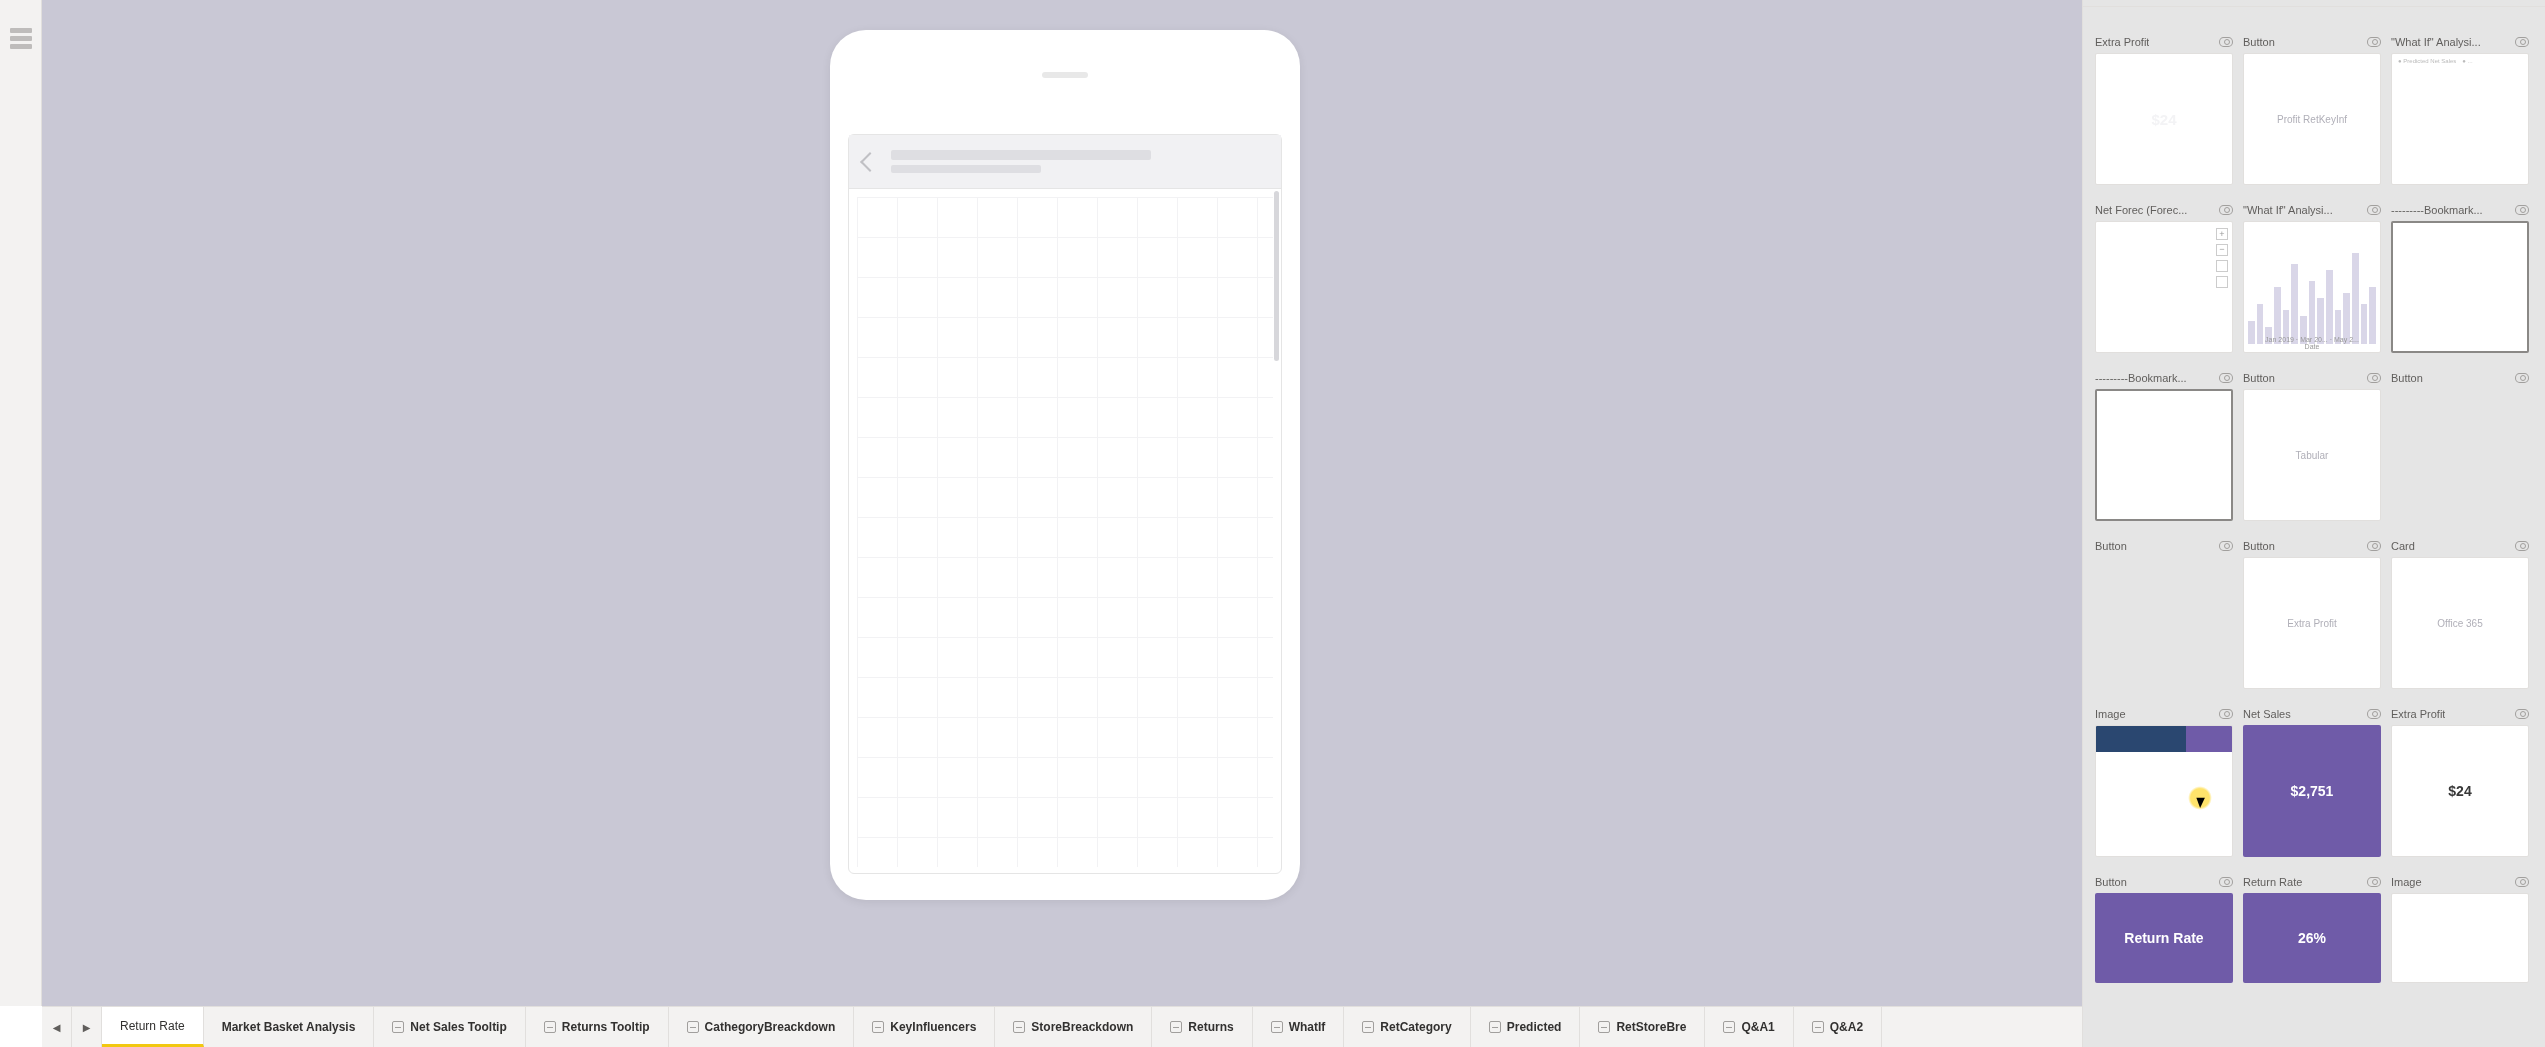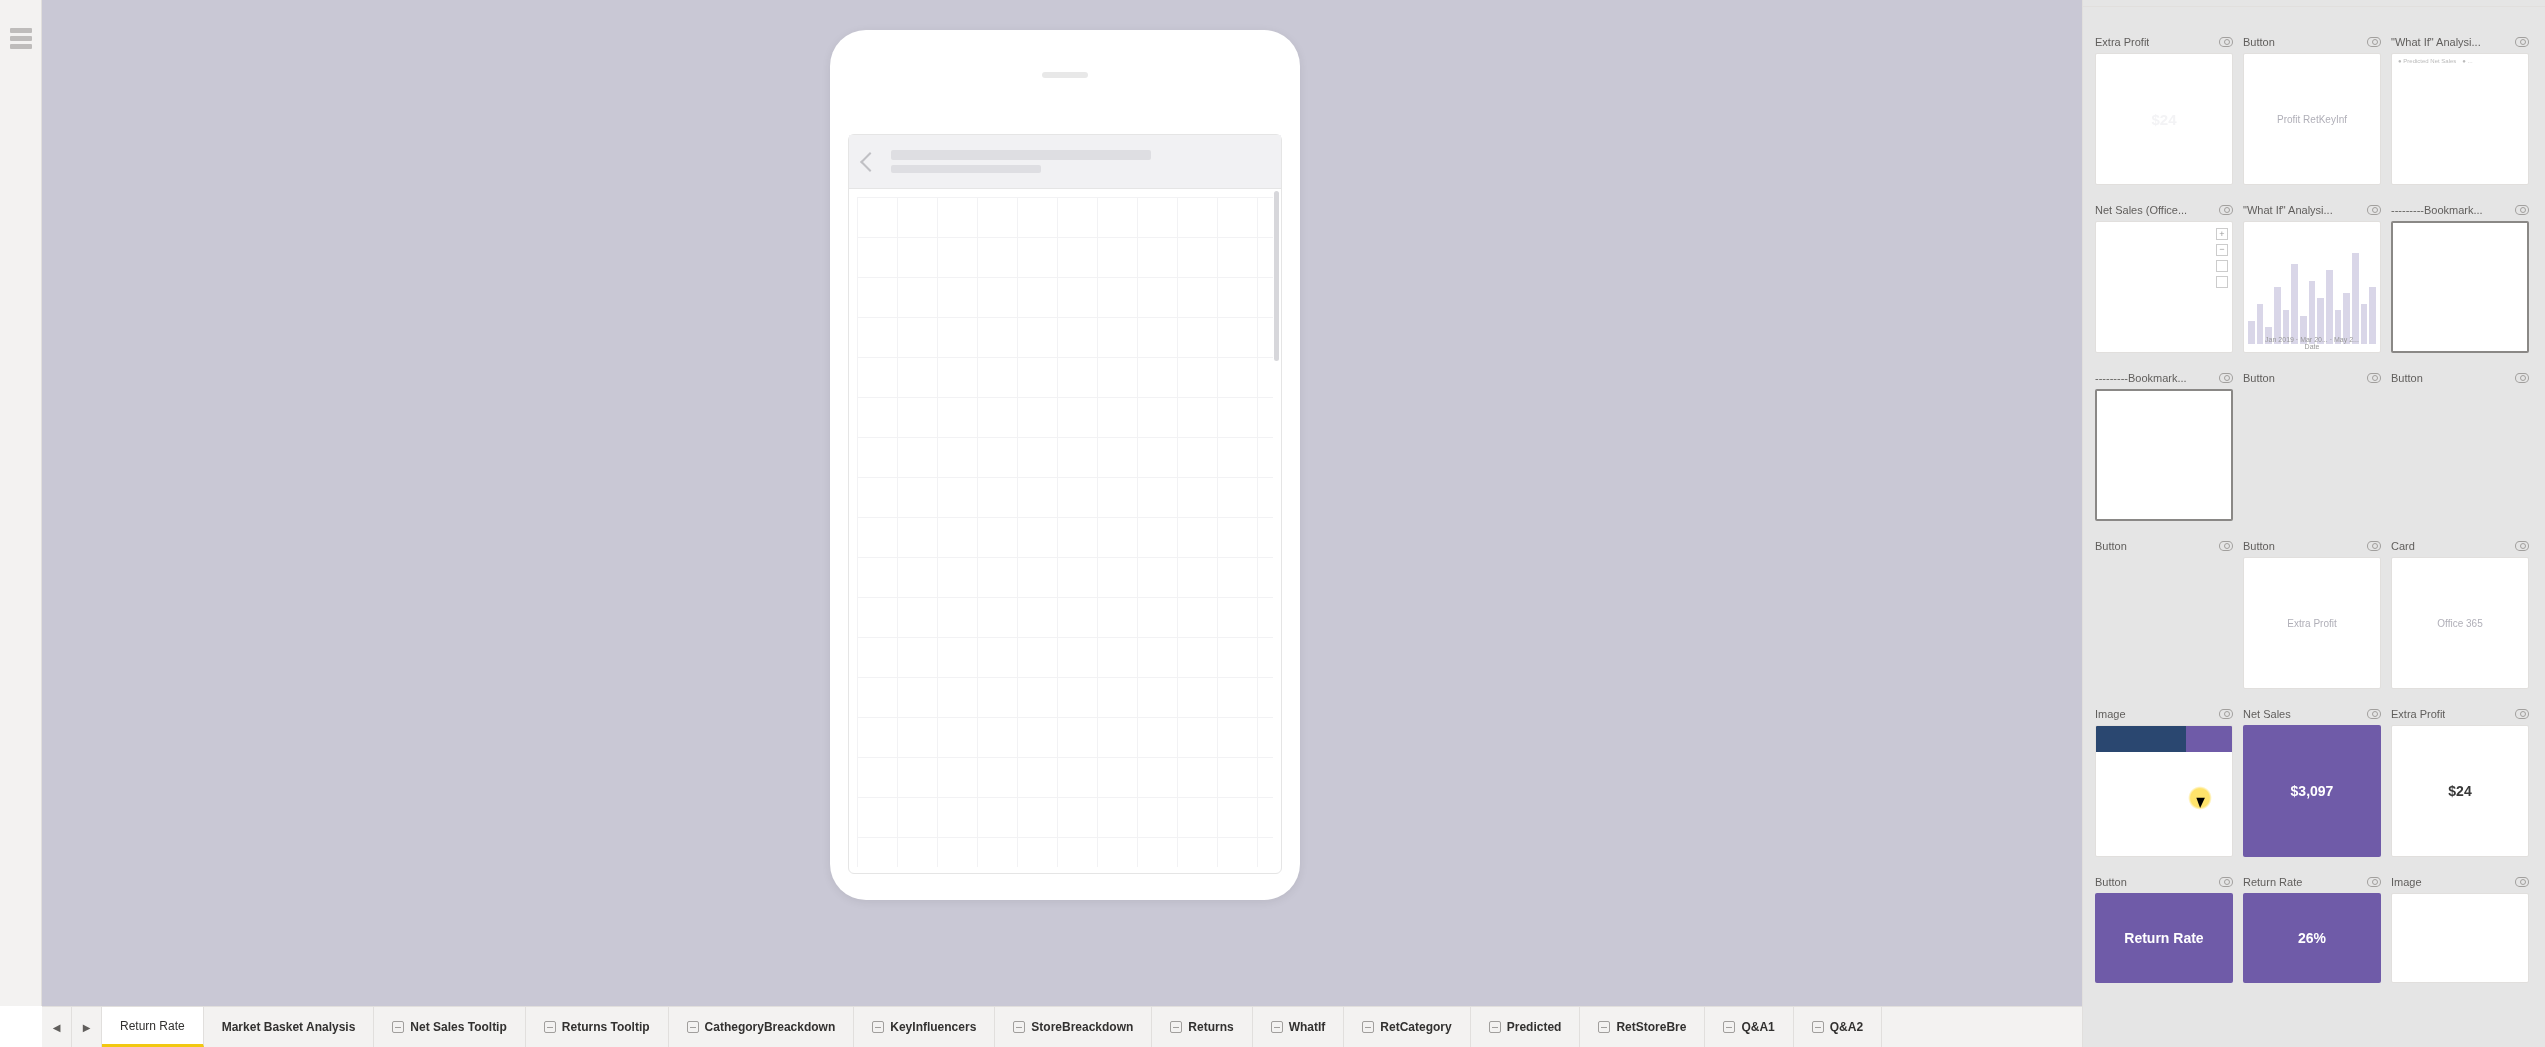--- a/index.html
+++ b/index.html
@@ -240,21 +240,21 @@
             <div style="position:absolute;top:4px;left:6px;font-size:6px;color:#bbb;display:flex;gap:6px;">
               <span>● Predicted Net Sales</span>
               <span>● ...</span>
             </div>
           </div>
         </div>
       </div>
       <div class="tile-row">
         <div class="tile-col">
           <div class="tile-hdr">
-            <span class="name">Net Sales (Office...</span>
+            <span class="name">Net Forec (Forec...</span>
             <span class="eye"></span>
           </div>
           <div class="tile">
             <div style="position:absolute;right:4px;top:6px;display:flex;flex-direction:column;gap:4px;">
               <div style="width:12px;height:12px;border:1px solid #ccc;font-size:9px;line-height:10px;text-align:center;color:#999;">+</div>
               <div style="width:12px;height:12px;border:1px solid #ccc;font-size:9px;line-height:8px;text-align:center;color:#999;">−</div>
               <div style="width:12px;height:12px;border:1px solid #ccc;"></div>
               <div style="width:12px;height:12px;border:1px solid #ccc;"></div>
             </div>
           </div>
@@ -306,20 +306,23 @@
           </div>
           <div class="tile selected">
             <span></span>
           </div>
         </div>
         <div class="tile-col">
           <div class="tile-hdr">
             <span class="name">Button</span>
             <span class="eye"></span>
           </div>
+          <div class="tile">
+            <span>Tabular</span>
+          </div>
         </div>
         <div class="tile-col">
           <div class="tile-hdr">
             <span class="name">Button</span>
             <span class="eye"></span>
           </div>
         </div>
       </div>
       <div class="tile-row">
         <div class="tile-col">
@@ -360,21 +363,21 @@
             </div>
             <div class="cursor" style="left: 92px; top: 60px;"></div>
           </div>
         </div>
         <div class="tile-col">
           <div class="tile-hdr">
             <span class="name">Net Sales</span>
             <span class="eye"></span>
           </div>
           <div class="tile purple-dark">
-            <span>$3,097</span>
+            <span>$2,751</span>
           </div>
         </div>
         <div class="tile-col">
           <div class="tile-hdr">
             <span class="name">Extra Profit</span>
             <span class="eye"></span>
           </div>
           <div class="tile">
             <span style="color: rgb(56, 56, 56); font-size: 14px; font-weight: 600;">$24</span>
           </div>

